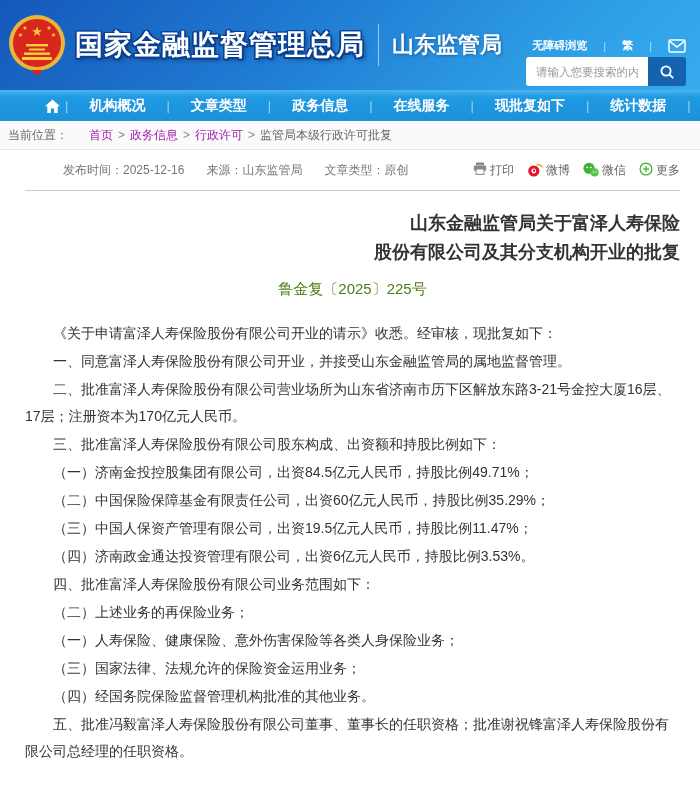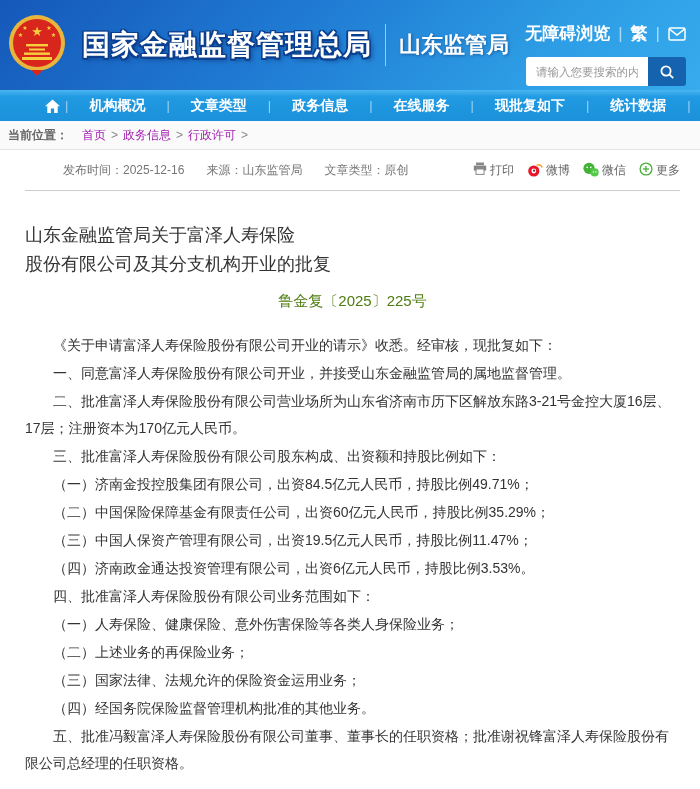--- a/index.html
+++ b/index.html
@@ -9,31 +9,31 @@
     font-family:"Liberation Sans","DejaVu Sans",sans-serif; position:relative;
   }
   
   .site-header {
     height:90px; position:relative;
     background:linear-gradient(135deg,#1558b9 0%,#1f7ad2 40%,#2e9fe6 78%,#37abee 100%);
   }
   .brand { position:absolute; left:8px; top:14px; display:flex; align-items:center; }
   .emblem { width:58px; height:62px; flex:0 0 auto; }
   .site-title {
-    margin-left:16px; font-size:28px; font-weight:bold; color:#fff; letter-spacing:1px;
+    margin-left:9px; font-size:28px; font-weight:bold; color:#fff; letter-spacing:1px;
     text-shadow:1.5px 0 0 #0b3f8f,-1.5px 0 0 #0b3f8f,0 1.5px 0 #0b3f8f,0 -1.5px 0 #0b3f8f,
                 1.5px 1.5px 0 #0b3f8f,-1.5px -1.5px 0 #0b3f8f,1.5px -1.5px 0 #0b3f8f,-1.5px 1.5px 0 #0b3f8f,
                 3px 3px 4px rgba(5,35,95,.55);
     white-space:nowrap;
   }
   .brand-divider { width:1px; height:42px; background:rgba(255,255,255,.55); margin:0 13px; }
   .bureau { font-size:22px; font-weight:bold; color:#fff; white-space:nowrap;
             text-shadow:1px 1px 3px rgba(8,45,110,.5); }
-  .utils { position:absolute; top:22px; right:14px; display:flex; align-items:center; gap:8px;
-           color:#fff; font-size:17px; font-weight:bold; }
+  .utils { position:absolute; top:38px; right:14px; display:flex; align-items:center; gap:16px;
+           color:#fff; font-size:11px; font-weight:bold; }
   .utils a { color:#fff; text-decoration:none; display:flex; align-items:center; }
   .u-sep { color:rgba(255,255,255,.6); font-weight:normal; }
   .search { position:absolute; top:57px; right:14px; display:flex; width:160px; height:29px;
             border-radius:3px; overflow:hidden; }
   .search input { flex:1; min-width:0; border:none; outline:none; padding:0 10px;
                   font-size:11.5px; color:#666; background:#fff;
                   font-family:"Liberation Sans",sans-serif; }
   .search input::placeholder { color:#999; }
   .search button { width:38px; background:#1563ae; border:none; cursor:pointer;
                    display:flex; align-items:center; justify-content:center; }
@@ -44,32 +44,32 @@
   }
   .nav-home { display:flex; align-items:center; padding:0 4px; cursor:pointer; }
   .nav-sep { color:rgba(255,255,255,.55); font-size:13px; }
   .nav-item { color:#fff; font-size:14px; font-weight:bold; text-decoration:none;
               padding:0 21px; white-space:nowrap; }
   .main-nav .nav-sep:first-of-type { margin-left:14px; }
   
   .breadcrumb { height:29px; background:#fafafa; border-bottom:1px solid #e4e4e4;
                 display:flex; align-items:center; padding-left:8px; font-size:12px; color:#666; }
   .breadcrumb a { color:#a21caf; text-decoration:none; }
-  .bc-label { margin-right:14px;font-weight:bold; }
+  .bc-label { margin-right:21px; }
   .bc-sep { color:#888; margin:0 5px; }
   
   .content { padding:0 20px 0 25px; }
   .meta-row { display:flex; justify-content:space-between; align-items:center;
               padding-top:12px; font-size:12px; color:#757575; }
   .meta-left { display:flex; gap:22px; padding-left:38px; white-space:nowrap; }
   .meta-right { display:flex; gap:13px; align-items:center; }
   .action { display:flex; align-items:flex-start; gap:3px; color:#666; cursor:pointer;
             background:none; border:none; font-size:12px; font-family:inherit; }
   .divider { border:none; border-top:1px solid #ccc; margin-top:11px; }
-  .article-title { margin-top:30px; text-align:left; font-size:18px; font-weight:normal;
+  .article-title { margin-top:18px; text-align:right; font-size:18px; font-weight:bold;
                    color:#333; line-height:29px; }
   .doc-number { text-align:center; margin-top:13px; font-size:15px; color:#4d7c0f; }
   .article-body { margin-top:21px; font-size:14px; color:#333; }
   .article-body p { line-height:27px; text-indent:2em; margin:1px 0; }
   .article-body p.no-indent { text-indent:0; }
 </style>
 </head>
 <body>
 
 <div class="page">
@@ -141,20 +141,21 @@
   </nav>
 
   <div class="breadcrumb">
     <span class="bc-label">当前位置：</span>
     <a href="#">首页</a>
     <span class="bc-sep">&gt;</span>
     <a href="#">政务信息</a>
     <span class="bc-sep">&gt;</span>
     <a href="#">行政许可</a>
     <span class="bc-sep">&gt;</span>
+    <span>监管局本级行政许可批复</span>
   </div>
 
   <div class="content">
 
     <div class="meta-row">
       <div class="meta-left">
         <span><span>发布时间：</span><span>2025-12-16</span></span>
         <span><span>来源：</span><span>山东监管局</span></span>
         <span><span>文章类型：</span><span>原创</span></span>
       </div>
@@ -210,21 +211,21 @@
     <div class="article-body">
         <p class="">《关于申请富泽人寿保险股份有限公司开业的请示》收悉。经审核，现批复如下：</p>
         <p class="">一、同意富泽人寿保险股份有限公司开业，并接受山东金融监管局的属地监督管理。</p>
         <p class="">二、批准富泽人寿保险股份有限公司营业场所为山东省济南市历下区解放东路3-21号金控大厦16层、17层；注册资本为170亿元人民币。</p>
         <p class="">三、批准富泽人寿保险股份有限公司股东构成、出资额和持股比例如下：</p>
         <p class="">（一）济南金投控股集团有限公司，出资84.5亿元人民币，持股比例49.71%；</p>
         <p class="">（二）中国保险保障基金有限责任公司，出资60亿元人民币，持股比例35.29%；</p>
         <p class="">（三）中国人保资产管理有限公司，出资19.5亿元人民币，持股比例11.47%；</p>
         <p class="">（四）济南政金通达投资管理有限公司，出资6亿元人民币，持股比例3.53%。</p>
         <p class="">四、批准富泽人寿保险股份有限公司业务范围如下：</p>
+        <p class="">（二）上述业务的再保险业务；</p>
         <p class="">（一）人寿保险、健康保险、意外伤害保险等各类人身保险业务；</p>
-        <p class="">（二）上述业务的再保险业务；</p>
         <p class="">（三）国家法律、法规允许的保险资金运用业务；</p>
         <p class="">（四）经国务院保险监督管理机构批准的其他业务。</p>
         <p class="">五、批准冯毅富泽人寿保险股份有限公司董事、董事长的任职资格；批准谢祝锋富泽人寿保险股份有限公司总经理的任职资格。</p>
       </div>
 
   </div>
 </div>
 
 </body></html>

